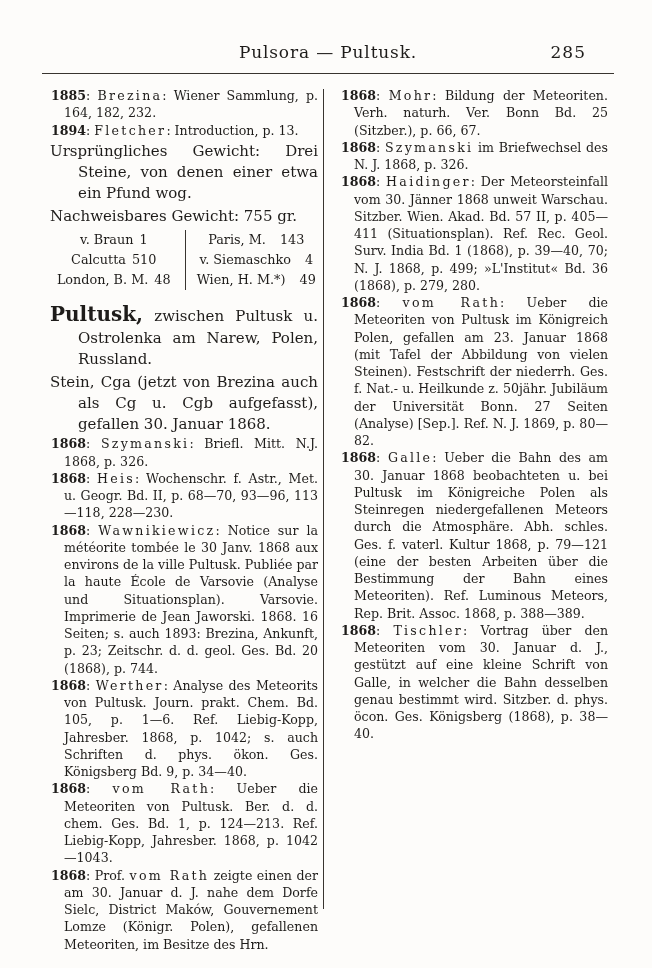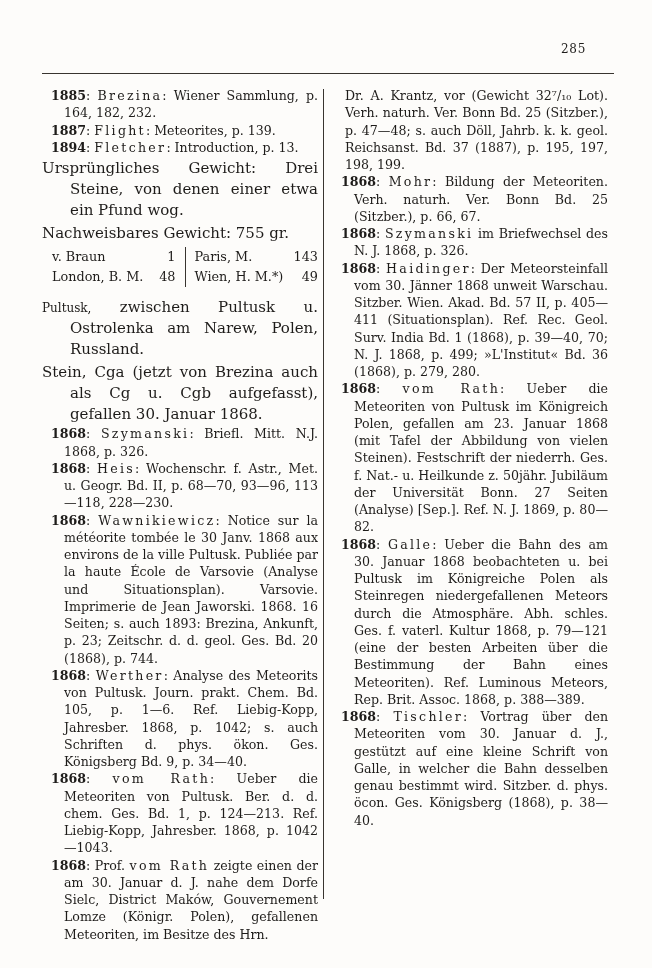--- a/index.html
+++ b/index.html
@@ -15,78 +15,88 @@
     font-family:"DejaVu Serif","Liberation Serif",serif;
     hyphens:auto;
     -webkit-hyphens:auto;
   }
   .page{box-sizing:border-box;width:652px;height:968px;padding:42px 38px 0 42px;}
   .page-header{position:relative;height:24px;}
   .running-title{
     position:absolute;left:0;right:0;top:0;
     text-align:center;font-size:17px;letter-spacing:0.05em;
   }
-  .page-number{position:absolute;right:28px;top:0;font-size:12px;letter-spacing:0.06em;text-align:right;}
+  .page-number{position:absolute;right:28px;top:0;font-size:17px;letter-spacing:0.06em;text-align:right;}
   .header-rule{margin-top:7px;border:0;border-top:1.4px solid var(--rule);height:0;}
   .columns{display:flex;margin-top:13px;align-items:stretch;}
   .col{width:276px;}
   .col.left{padding-right:4px;}
   .col.right{padding-left:7px;}
   .col-divider{width:1px;background:var(--rule);margin:2px 1px 44px 1px;}
   
   .e-ref{
     font-size:12.6px;line-height:1.37;text-align:justify;
     margin:0;padding-left:22px;text-indent:-13px;
   }
   
   .e-cont{
     font-size:12.6px;line-height:1.37;text-align:justify;
     margin:0;padding-left:13px;text-indent:0;
   }
   
   .e-main{
     font-size:15px;line-height:1.4;text-align:justify;
-    margin:2px 0 0 0;padding-left:28px;text-indent:-28px;
+    margin:2px 0 0 8px;padding-left:28px;text-indent:-28px;
   }
   .e-lead{margin-top:10px;}
   .seg-yr{font-weight:bold;}
   .seg-sp{letter-spacing:0.18em;}
-  .seg-b{font-weight:normal;font-size:12px;}
+  .seg-b{font-weight:bold;font-size:20px;}
   
   .wtable{margin:3px 0 3px 10px;font-size:12.8px;line-height:1.58;}
   .wrow{display:flex;}
-  .whalf{flex:1;display:flex;justify-content:space-between;align-items:baseline;}
+  .whalf{flex:1;display:flex;justify-content:center;align-items:baseline;}
   .whalf.l{padding-right:9px;border-right:1px solid var(--rule);}
   .whalf.r{padding-left:9px;gap:8px;}
   .wval{padding-left:6px;}
 </style>
 </head>
 <body>
 
 <div class="page">
   <header class="page-header">
+    <div class="running-title">Pulsora  —  Pultusk.</div>
     <div class="page-number">285</div>
   </header>
   <div class="header-rule"></div>
   <main class="columns">
     <div class="col left" id="col-left">
         <p class="e-ref"><span class="seg-yr">1885</span><span>: </span><span class="seg-sp">Brezina</span><span>: Wiener Sammlung, p. 164, 182, 232.</span></p>
-        <p class="e-ref"><span class="seg-yr">1887</span><span>: </span><span class="seg-sp">Flight</span><span>: Meteorites, p. 139.</span></p>
         <p class="e-ref"><span class="seg-yr">1894</span><span>: </span><span class="seg-sp">Fletcher</span><span>: Introduction, p. 13.</span></p>
         <p class="e-main"><span>Ursprüngliches Gewicht: Drei Steine, von denen einer etwa ein Pfund wog.</span></p>
         <p class="e-main"><span>Nachweisbares Gewicht: 755 gr.</span></p>
         <div class="wtable">
           <div class="wrow">
             <div class="whalf l">
               <span class="wlab">v. Braun</span>
               <span class="wval">1</span>
             </div>
             <div class="whalf r">
               <span class="wlab">Paris, M.</span>
               <span class="wval">143</span>
+            </div>
+          </div>
+          <div class="wrow">
+            <div class="whalf l">
+              <span class="wlab">Calcutta</span>
+              <span class="wval">510</span>
+            </div>
+            <div class="whalf r">
+              <span class="wlab">v. Siemaschko</span>
+              <span class="wval">4</span>
             </div>
           </div>
           <div class="wrow">
             <div class="whalf l">
               <span class="wlab">London, B. M.</span>
               <span class="wval">48</span>
             </div>
             <div class="whalf r">
               <span class="wlab">Wien, H. M.*)</span>
               <span class="wval">49</span>
@@ -97,21 +107,20 @@
         <p class="e-main"><span>Stein, Cga (jetzt von Brezina auch als Cg u. Cgb aufgefasst), gefallen 30. Januar 1868.</span></p>
         <p class="e-ref"><span class="seg-yr">1868</span><span>: </span><span class="seg-sp">Szymanski</span><span>: Briefl. Mitt. N.J. 1868, p. 326.</span></p>
         <p class="e-ref"><span class="seg-yr">1868</span><span>: </span><span class="seg-sp">Heis</span><span>: Wochenschr. f. Astr., Met. u. Geogr. Bd. II, p. 68—70, 93—96, 113—118, 228—230.</span></p>
         <p class="e-ref"><span class="seg-yr">1868</span><span>: </span><span class="seg-sp">Wawnikiewicz</span><span>: Notice sur la météorite tombée le 30 Janv. 1868 aux environs de la ville Pultusk. Publiée par la haute École de Varsovie (Analyse und Situationsplan). Varsovie. Imprimerie de Jean Jaworski. 1868. 16 Seiten; s. auch 1893: Brezina, Ankunft, p. 23; Zeitschr. d. d. geol. Ges. Bd. 20 (1868), p. 744.</span></p>
         <p class="e-ref"><span class="seg-yr">1868</span><span>: </span><span class="seg-sp">Werther</span><span>: Analyse des Meteorits von Pultusk. Journ. prakt. Chem. Bd. 105, p. 1—6. Ref. Liebig-Kopp, Jahresber. 1868, p. 1042; s. auch Schriften d. phys. ökon. Ges. Königsberg Bd. 9, p. 34—40.</span></p>
         <p class="e-ref"><span class="seg-yr">1868</span><span>: </span><span class="seg-sp">vom Rath</span><span>: Ueber die Meteoriten von Pultusk. Ber. d. d. chem. Ges. Bd. 1, p. 124—213. Ref. Liebig-Kopp, Jahresber. 1868, p. 1042—1043.</span></p>
         <p class="e-ref"><span class="seg-yr">1868</span><span>: Prof. </span><span class="seg-sp">vom Rath</span><span> zeigte einen der am 30. Januar d. J. nahe dem Dorfe Sielc, District Maków, Gouvernement Lomze (Königr. Polen), gefallenen Meteoriten, im Besitze des Hrn.</span></p>
       </div>
     <div class="col-divider"></div>
     <div class="col right" id="col-right">
-        <p class="e-cont"><span>Dr. A. Krantz, vor (Gewicht 32⁷/₁₀ Lot). Verh. naturh. Ver. Bonn Bd. 25 (Sitzber.), p. 47—48; s. auch Döll, Jahrb. k. k. geol. Reichsanst. Bd. 37 (1887), p. 195, 197, 198, 199.</span></p>
         <p class="e-ref"><span class="seg-yr">1868</span><span>: </span><span class="seg-sp">Mohr</span><span>: Bildung der Meteoriten. Verh. naturh. Ver. Bonn Bd. 25 (Sitzber.), p. 66, 67.</span></p>
         <p class="e-ref"><span class="seg-yr">1868</span><span>: </span><span class="seg-sp">Szymanski</span><span> im Briefwechsel des N. J. 1868, p. 326.</span></p>
         <p class="e-ref"><span class="seg-yr">1868</span><span>: </span><span class="seg-sp">Haidinger</span><span>: Der Meteorsteinfall vom 30. Jänner 1868 unweit Warschau. Sitzber. Wien. Akad. Bd. 57 II, p. 405—411 (Situationsplan). Ref. Rec. Geol. Surv. India Bd. 1 (1868), p. 39—40, 70; N. J. 1868, p. 499; »L'Institut« Bd. 36 (1868), p. 279, 280.</span></p>
         <p class="e-ref"><span class="seg-yr">1868</span><span>: </span><span class="seg-sp">vom Rath</span><span>: Ueber die Meteoriten von Pultusk im Königreich Polen, gefallen am 23. Januar 1868 (mit Tafel der Abbildung von vielen Steinen). Festschrift der niederrh. Ges. f. Nat.- u. Heilkunde z. 50jähr. Jubiläum der Universität Bonn. 27 Seiten (Analyse) [Sep.]. Ref. N. J. 1869, p. 80—82.</span></p>
         <p class="e-ref"><span class="seg-yr">1868</span><span>: </span><span class="seg-sp">Galle</span><span>: Ueber die Bahn des am 30. Januar 1868 beobachteten u. bei Pultusk im Königreiche Polen als Steinregen niedergefallenen Meteors durch die Atmosphäre. Abh. schles. Ges. f. vaterl. Kultur 1868, p. 79—121 (eine der besten Arbeiten über die Bestimmung der Bahn eines Meteoriten). Ref. Luminous Meteors, Rep. Brit. Assoc. 1868, p. 388—389.</span></p>
         <p class="e-ref"><span class="seg-yr">1868</span><span>: </span><span class="seg-sp">Tischler</span><span>: Vortrag über den Meteoriten vom 30. Januar d. J., gestützt auf eine kleine Schrift von Galle, in welcher die Bahn desselben genau bestimmt wird. Sitzber. d. phys. öcon. Ges. Königsberg (1868), p. 38—40.</span></p>
       </div>
   </main>
 </div>
 

